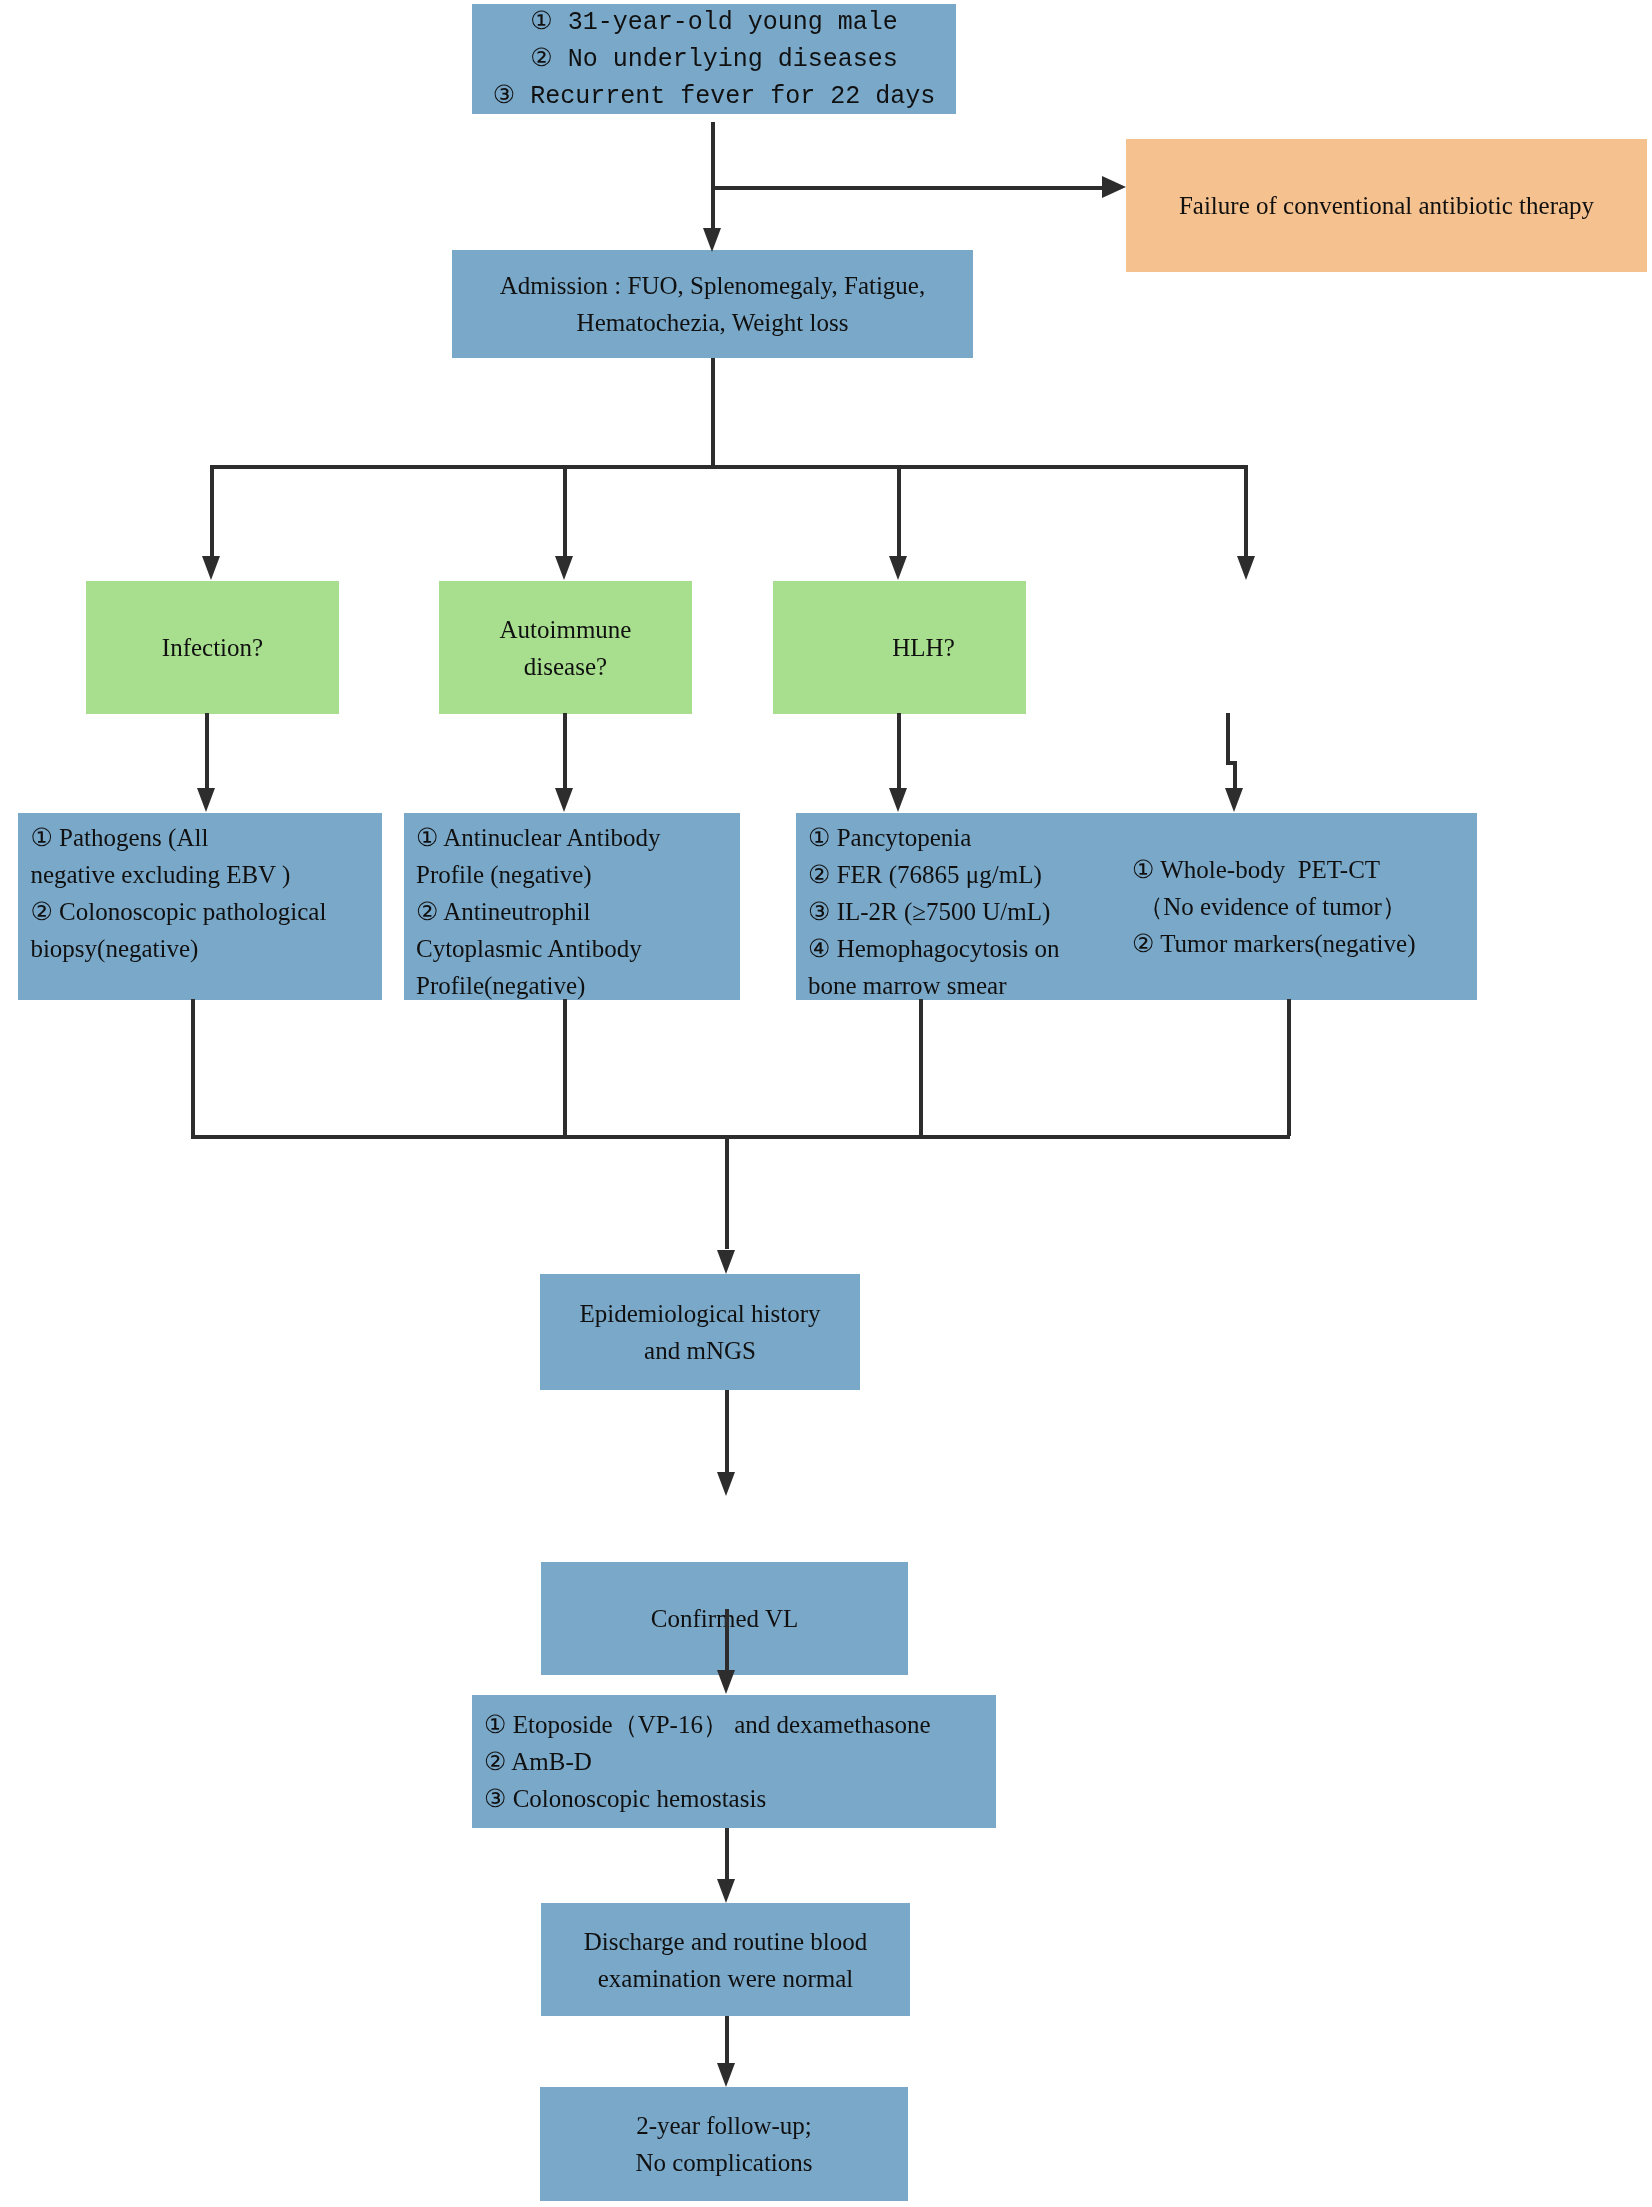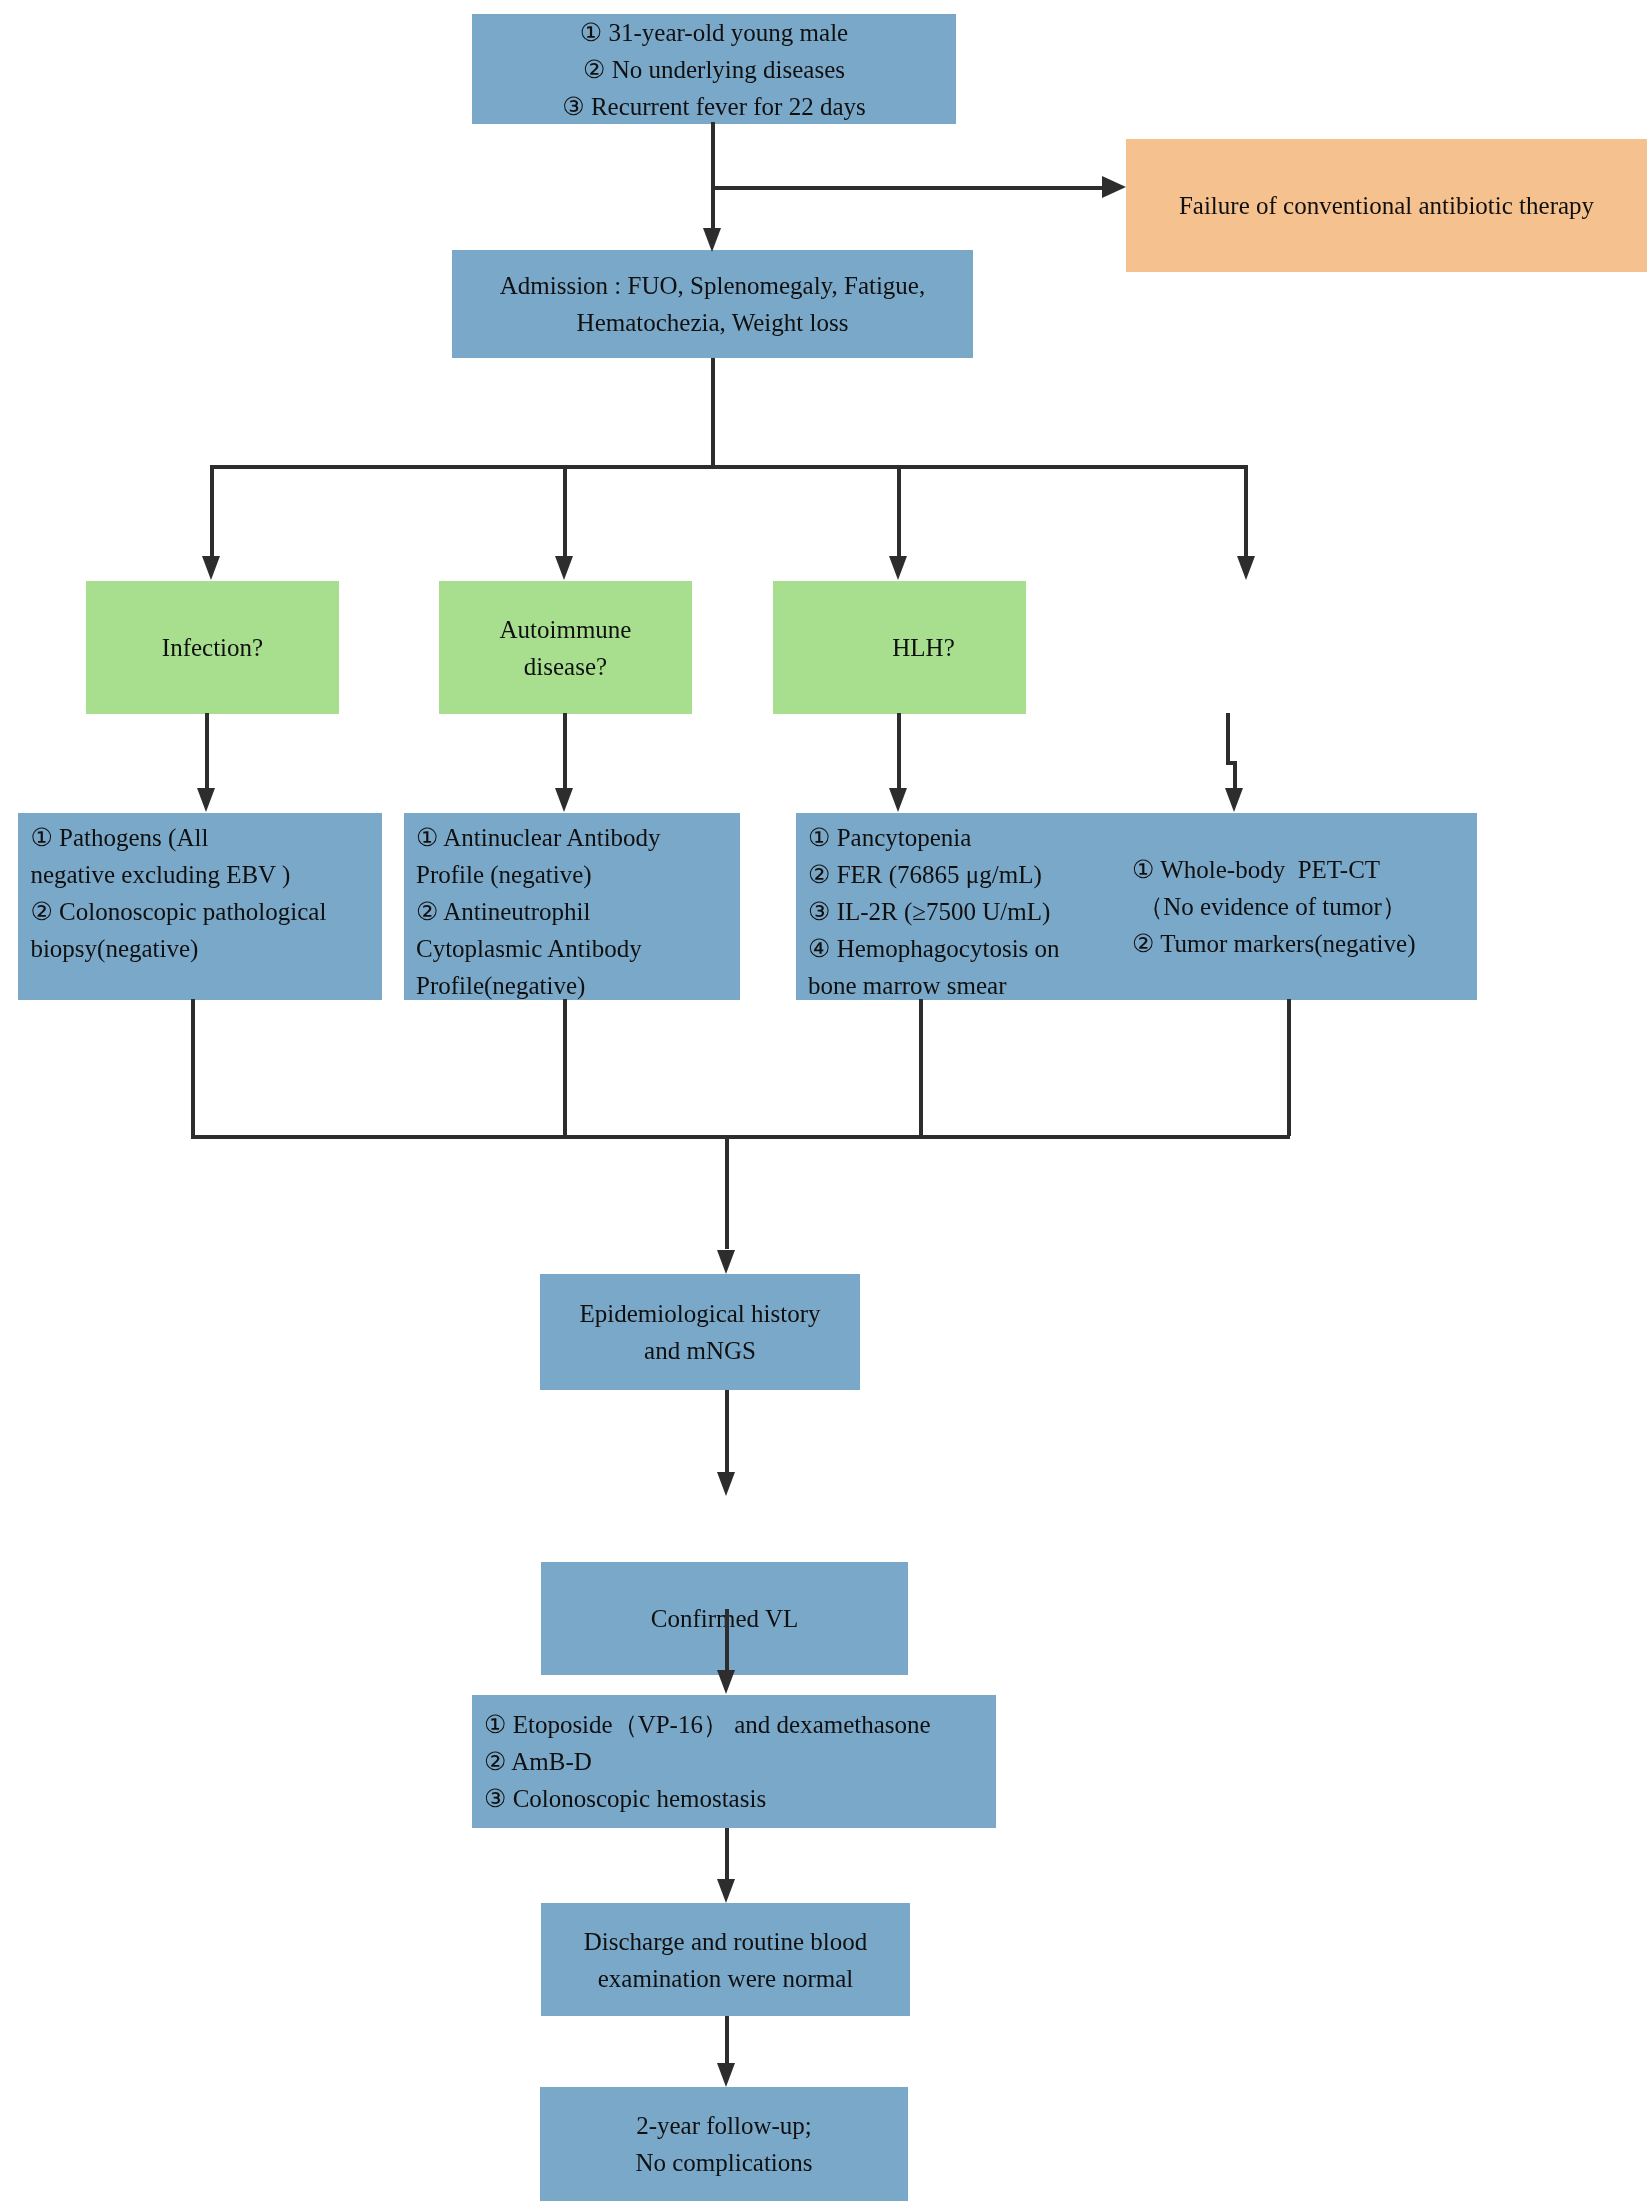--- a/index.html
+++ b/index.html
@@ -48,21 +48,21 @@
     border-top: 11.3px solid transparent;
     border-bottom: 11.3px solid transparent;
     border-left: 24px solid #2d2d2d;
   }
 </style>
 </head>
 <body>
 
 <div id="canvas">
 
-  <div class="node blue" style="left:472px; top:14px; width:484px; height:110px;">
+  <div class="node blue" style="left:472px; top:4px; width:484px; height:110px;font-family:Liberation Mono, monospace;">
     <span>① 31-year-old young male</span>
     <span>② No underlying diseases</span>
     <span>③ Recurrent fever for 22 days</span>
   </div>
 
   <div class="node orange" style="left:1126px; top:139px; width:521px; height:133px;">
     <span>Failure of conventional antibiotic therapy</span>
   </div>
 
   <div class="node blue" style="left:452px; top:250px; width:521px; height:108px;">

